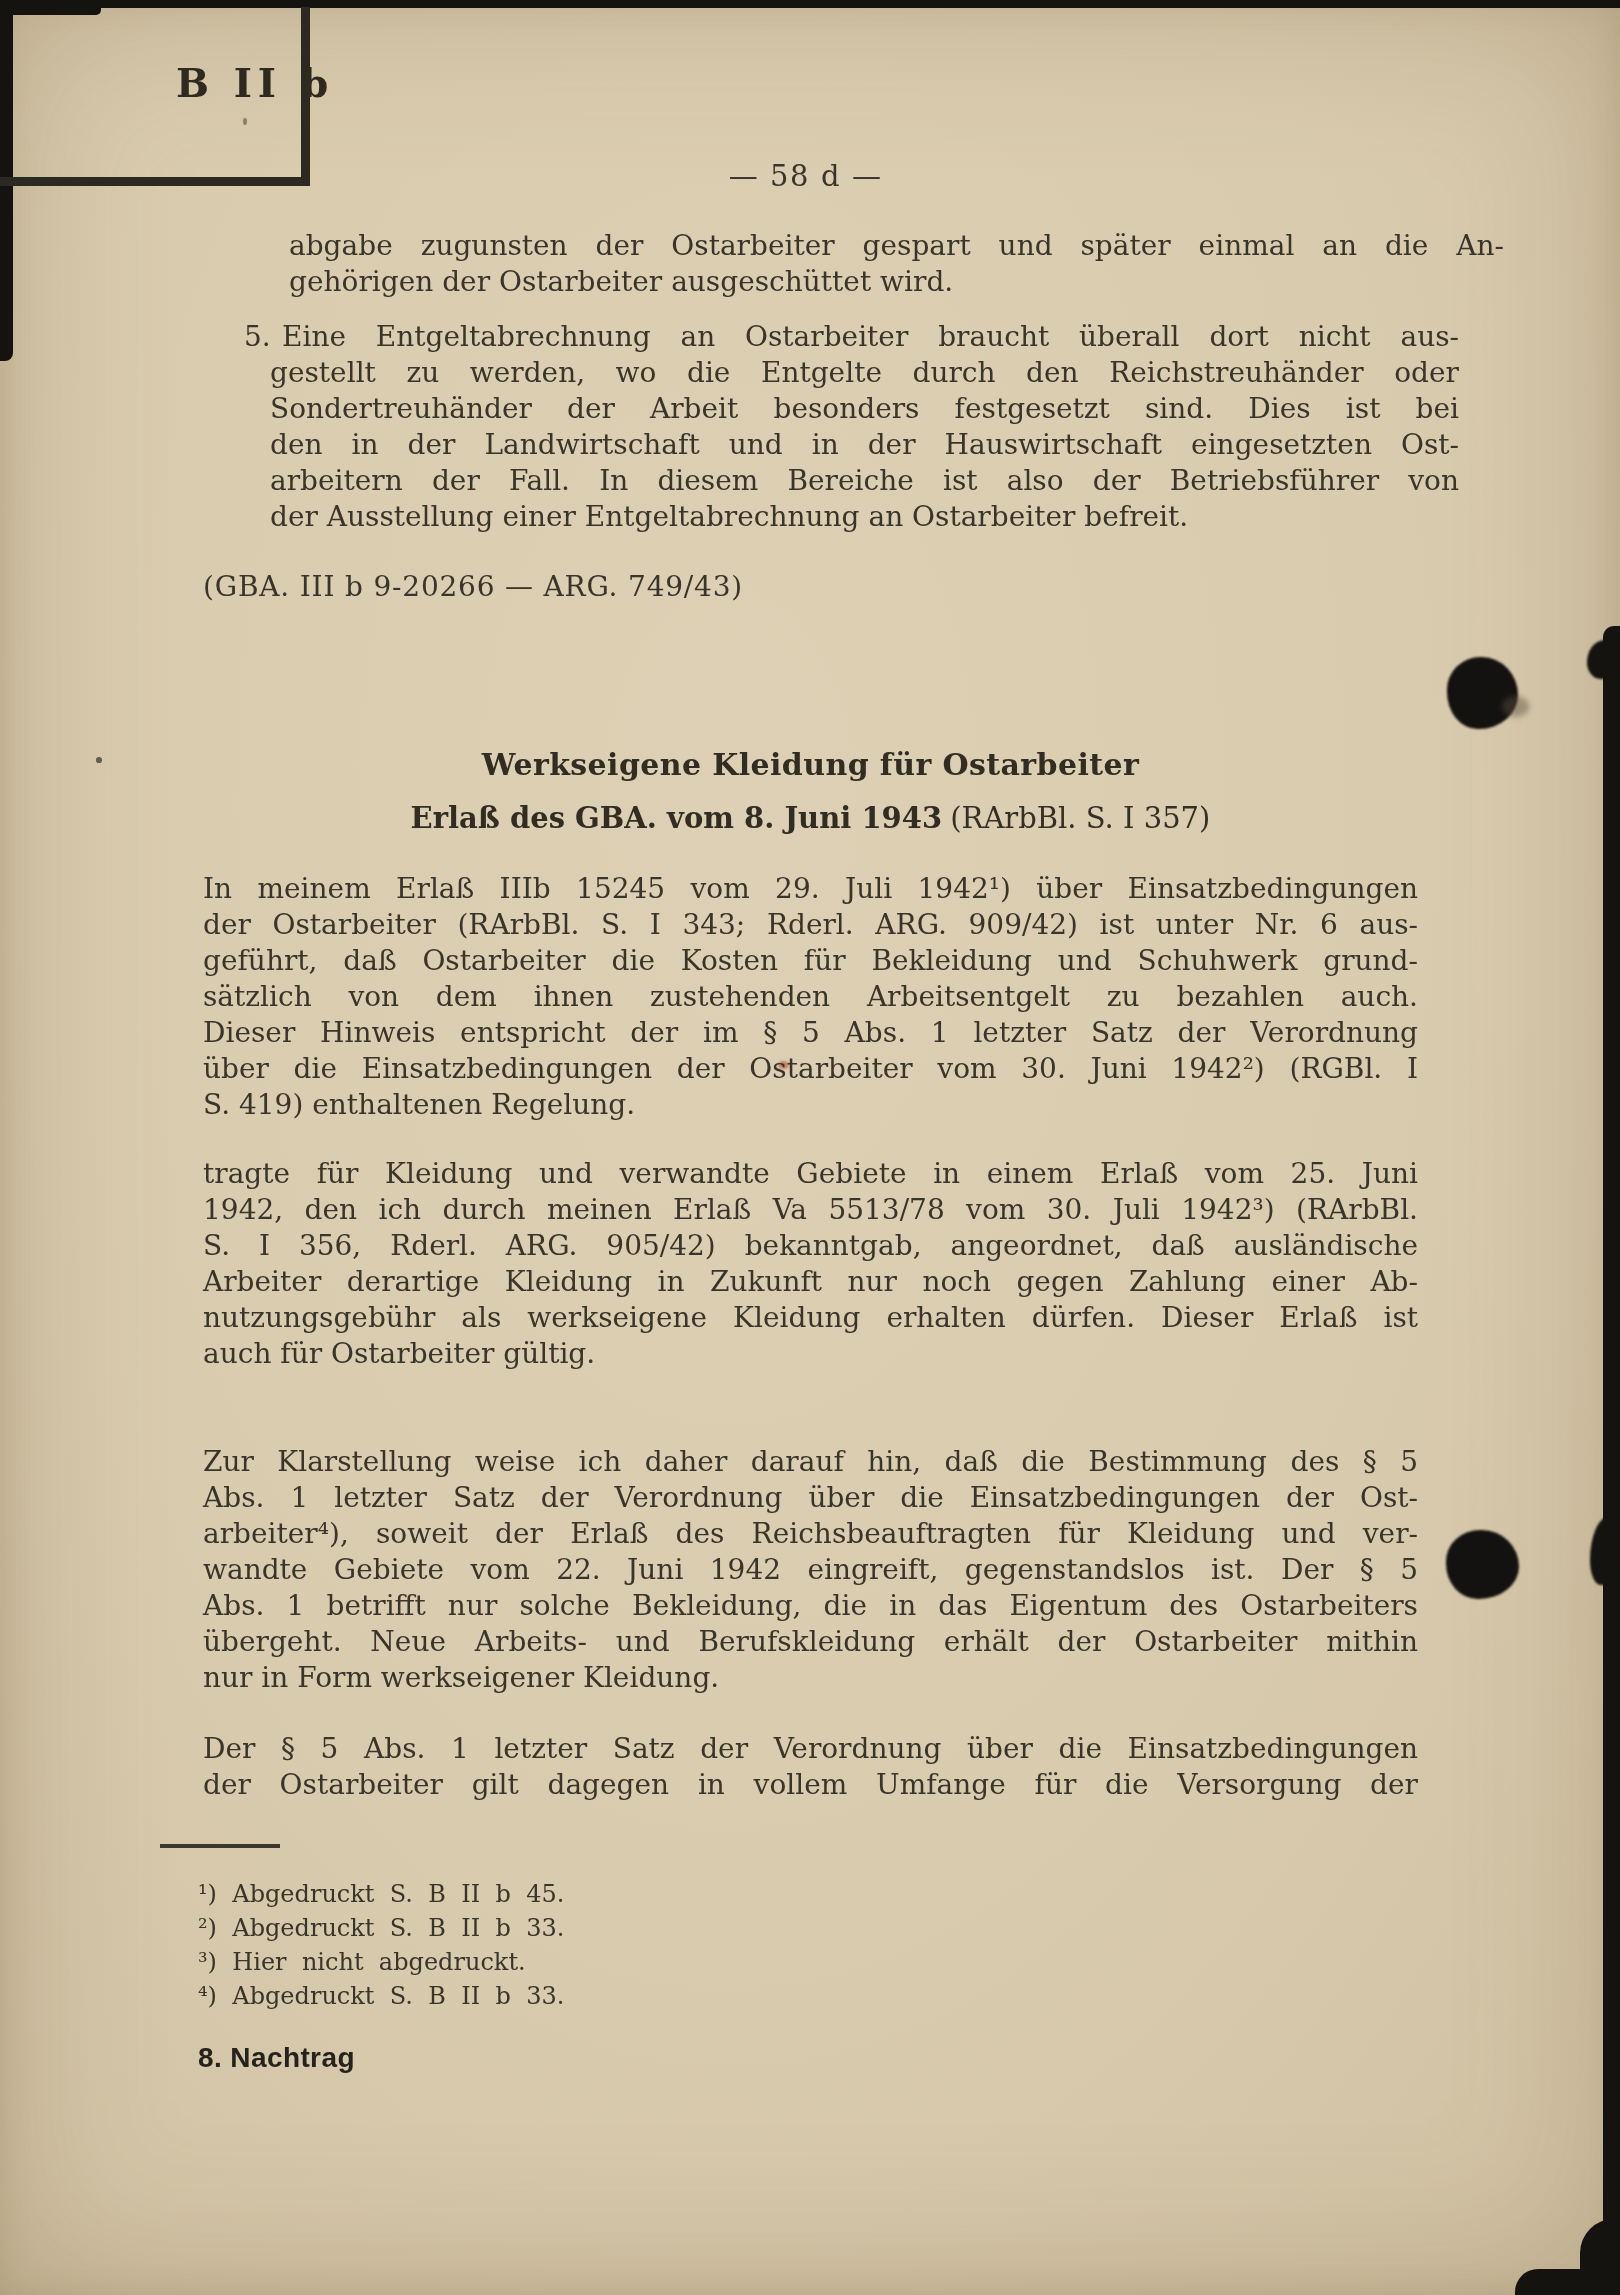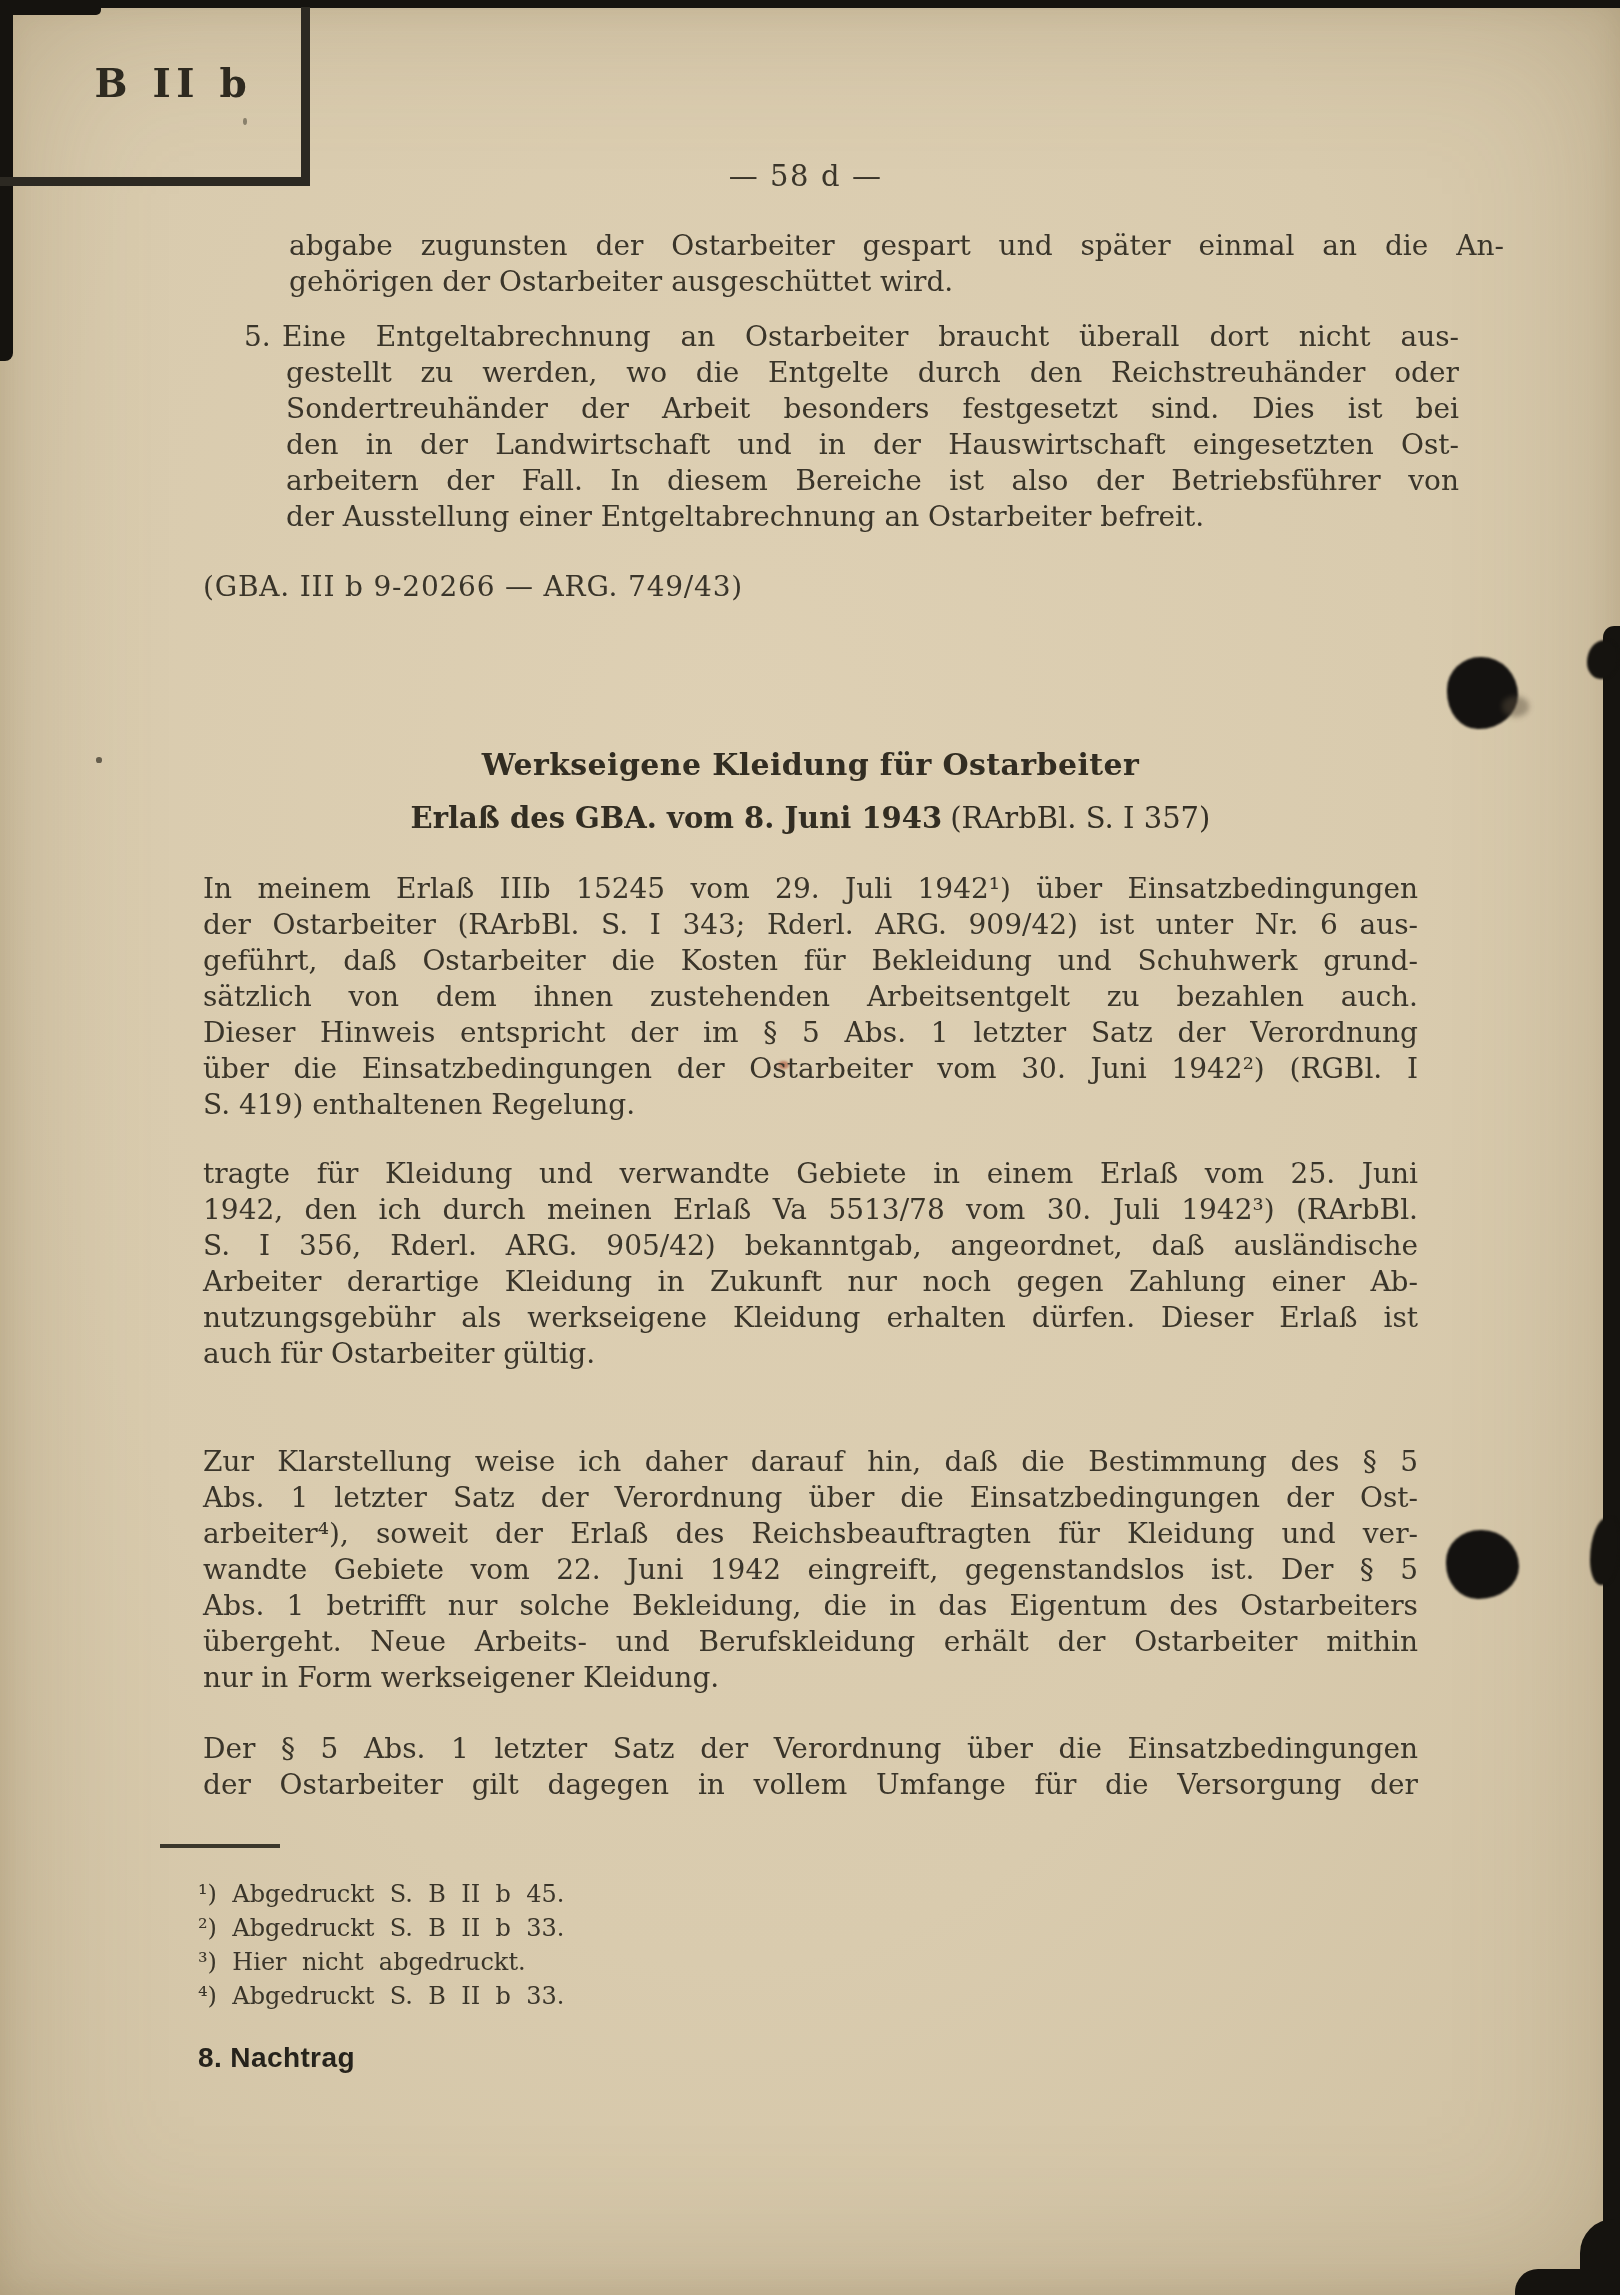--- a/index.html
+++ b/index.html
@@ -36,38 +36,38 @@
   .speck { position:absolute; border-radius:50%; }
   .speck-dot-1 { left:96px; top:757px; width:5.7px; height:5.7px; background:#4a4436; opacity:.8; }
   .speck-red   { left:778px; top:1061px; width:10.5px; height:8px; background:#b05a3e; opacity:.65; filter:blur(0.8px); }
   .speck-dot-2 { left:243px; top:118px; width:4px; height:7.3px; background:#55503f; opacity:.6; border-radius:40%; }
 
   
   .section-box-right  { position:absolute; left:301px; top:7.3px; width:9px; height:179px; background:#2c2922; }
   .section-box-bottom { position:absolute; left:0; top:177px; width:310px; height:9px; background:#2c2922; }
   .section-label {
     position:absolute; left:13px; top:60px; width:321px;
-    text-align:center; font-size:39px; font-weight:bold; letter-spacing:5.7px;
+    text-align:right; font-size:39px; font-weight:bold; letter-spacing:5.7px;
     color:#2e2a20;
   }
 
   
   .page-number {
     position:absolute; left:0; top:159px; width:1621px; text-align:center;
     font-size:29px; letter-spacing:1.6px; color:#3a352a;
     transform: translateX(-4.9px);
   }
 
   
   .block { position:absolute; left:203px; width:1215px; font-size:28px; line-height:36px; }
   .line  { text-align:left; }
   .j     { text-align:justify; text-align-last:justify; }
   .p0    { padding-left:86px; }
   .item5 { padding-left:41px; }
-  .item5 .cont { margin-left:42px; }
+  .item5 .cont { margin-left:26px; }
   .marker { margin-right:11.3px; }
   .gba-line { font-size:28px; letter-spacing:0.8px; }
 
   .decree-title {
     position:absolute; left:203px; width:1215px; text-align:center;
     font-size:30px; font-weight:bold; color:#322d22; letter-spacing:0.4px;
   }
   .decree-subtitle {
     position:absolute; left:203px; width:1215px; text-align:center;
     font-size:29px; color:#353025;

